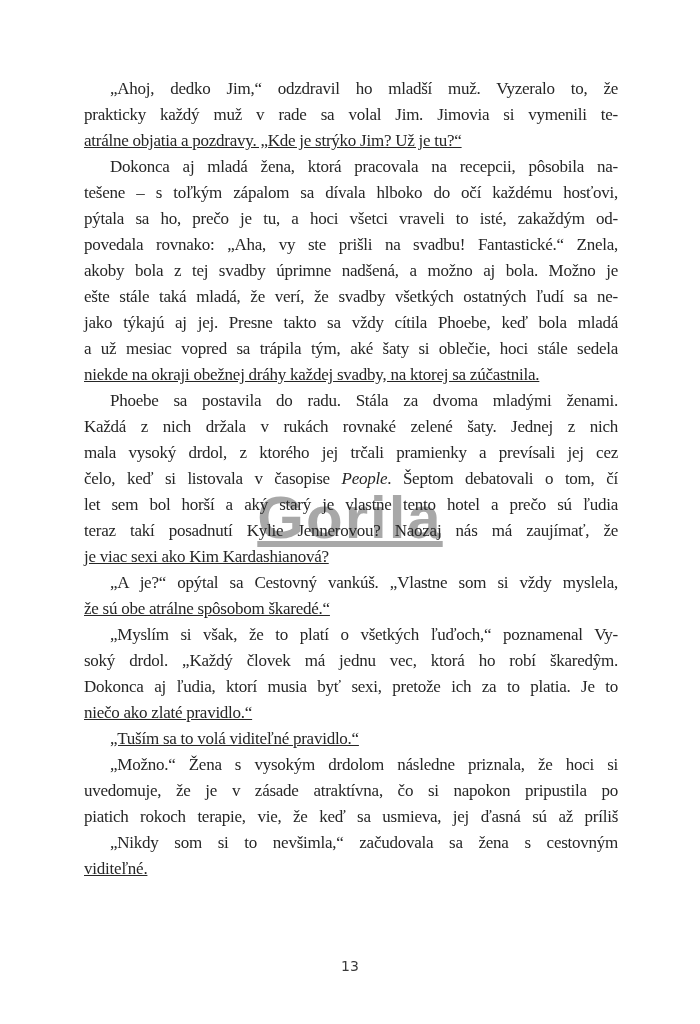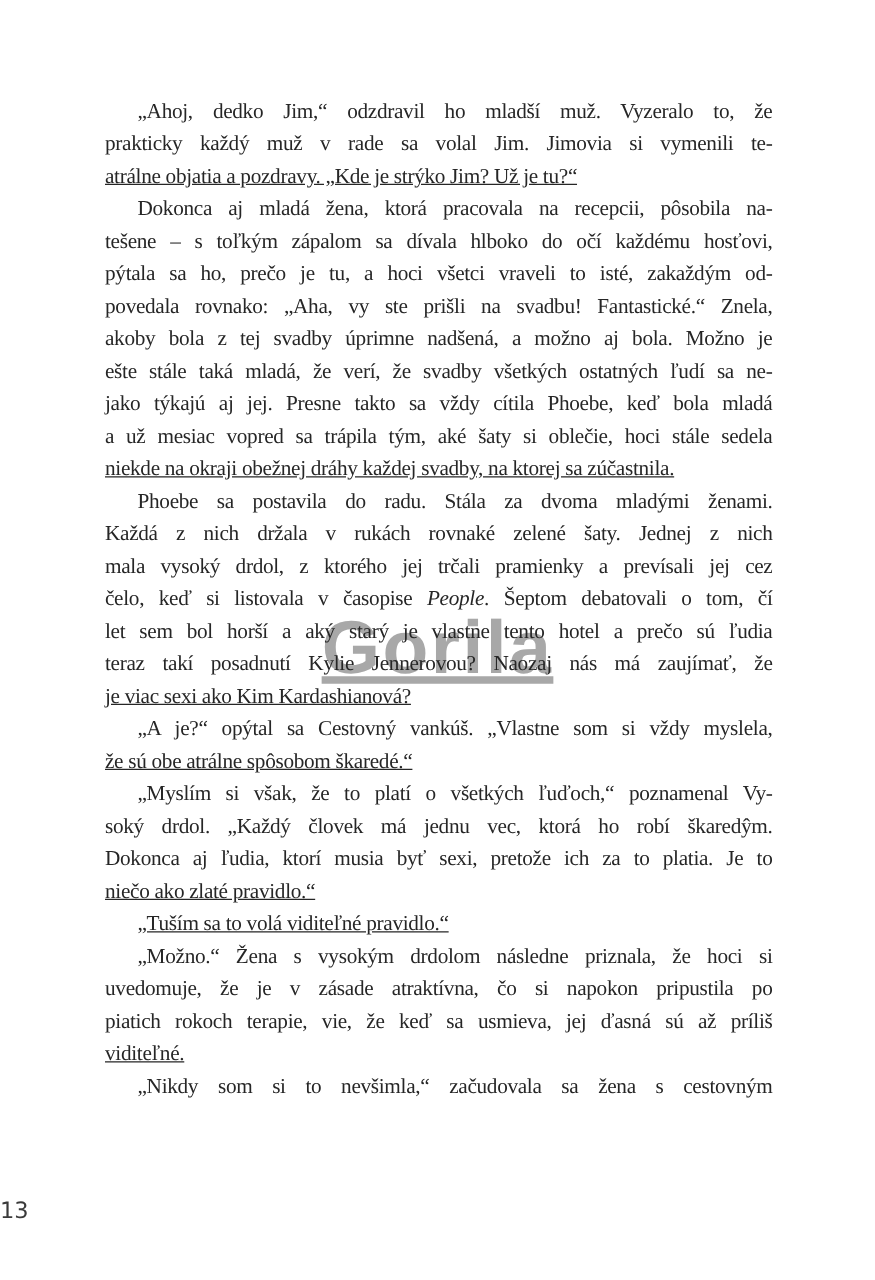--- a/index.html
+++ b/index.html
@@ -57,22 +57,23 @@
   }
   .line .italic {
     font-style: italic;
     margin-top: 20px;
   }
   .page-number {
     position: absolute;
     top: 958px;
     left: 0;
     width: 700px;
+    text-align: center;
     font-family: "DejaVu Sans", "Liberation Sans", sans-serif;
-    font-size: 18px;
+    font-size: 14px;
     color: #3a3a3a;
     z-index: 1;
   }
 </style>
 </head>
 <body>
 
 <div class="page">
   <div class="watermark">Gorila</div>
 
@@ -99,18 +100,18 @@
       <div class="line indent"><span>„A je?“ opýtal sa Cestovný vankúš. „Vlastne som si vždy myslela,</span></div>
       <div class="line last"><span>že sú obe atrálne spôsobom škaredé.“</span></div>
       <div class="line indent"><span>„Myslím si však, že to platí o všetkých ľuďoch,“ poznamenal Vy-</span></div>
       <div class="line"><span>soký drdol. „Každý človek má jednu vec, ktorá ho robí škaredŷm.</span></div>
       <div class="line"><span>Dokonca aj ľudia, ktorí musia byť sexi, pretože ich za to platia. Je to</span></div>
       <div class="line last"><span>niečo ako zlaté pravidlo.“</span></div>
       <div class="line indent last"><span>„Tuším sa to volá viditeľné pravidlo.“</span></div>
       <div class="line indent"><span>„Možno.“ Žena s vysokým drdolom následne priznala, že hoci si</span></div>
       <div class="line"><span>uvedomuje, že je v zásade atraktívna, čo si napokon pripustila po</span></div>
       <div class="line"><span>piatich rokoch terapie, vie, že keď sa usmieva, jej ďasná sú až príliš</span></div>
+      <div class="line indent"><span>„Nikdy som si to nevšimla,“ začudovala sa žena s cestovným</span></div>
       <div class="line last"><span>viditeľné.</span></div>
-      <div class="line indent"><span>„Nikdy som si to nevšimla,“ začudovala sa žena s cestovným</span></div>
     </div>
 
   <div class="page-number">13</div>
 </div>
 
 </body></html>

